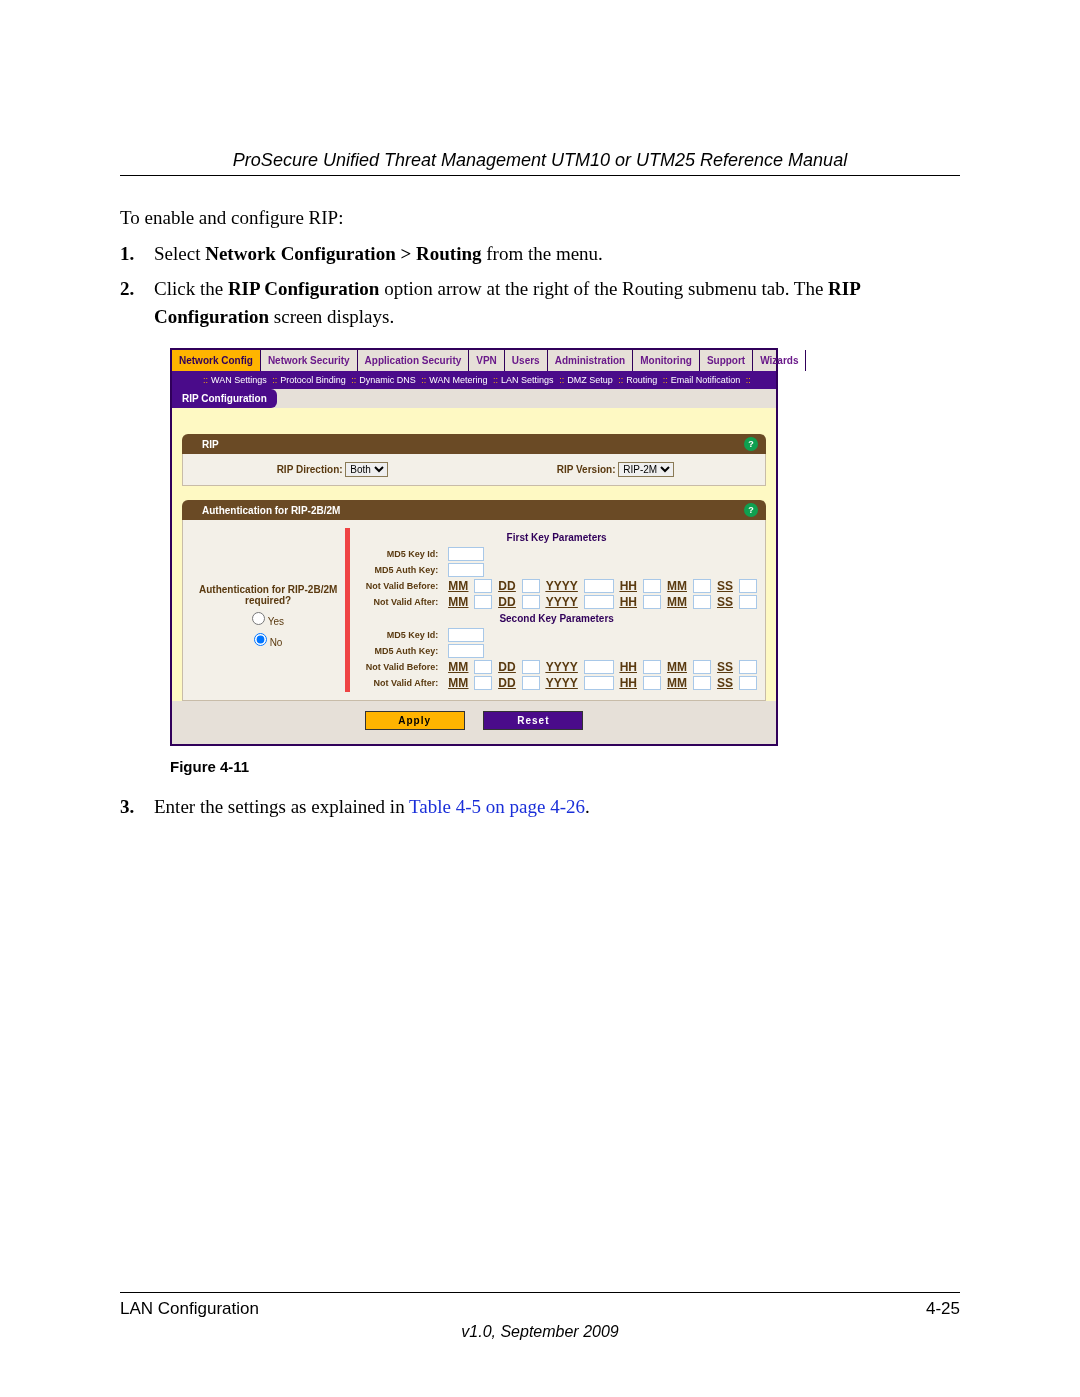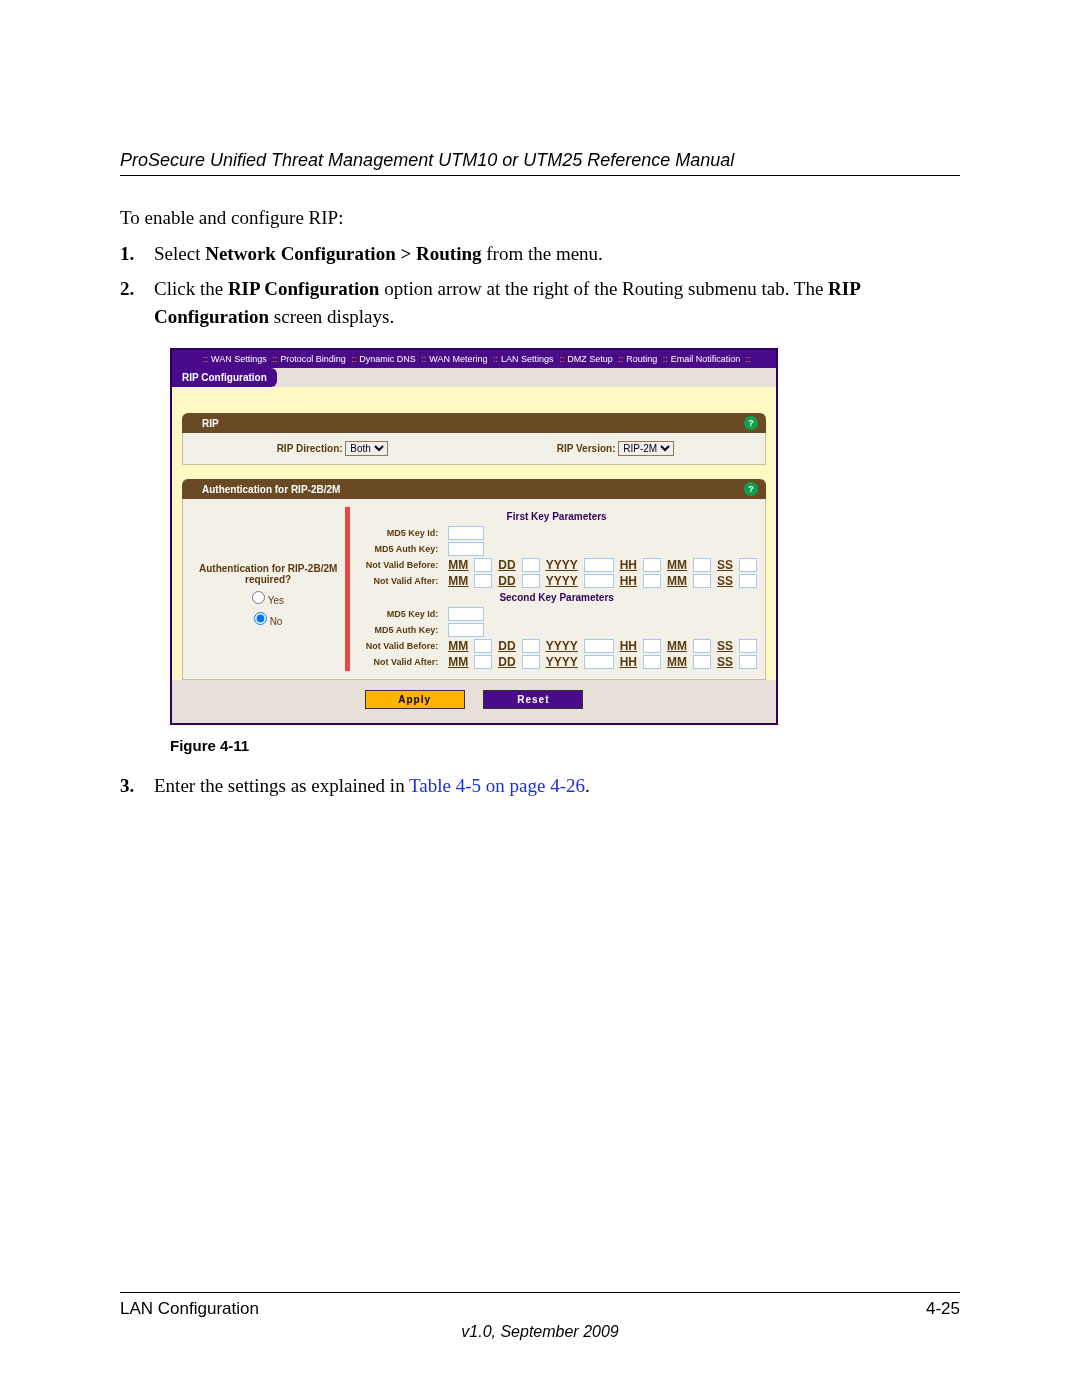--- a/index.html
+++ b/index.html
@@ -7,21 +7,21 @@
     width: 1080px;
     height: 1397px;
     background: #fff;
     font-family: "Times New Roman", Times, serif;
     font-size: 19px;
     color: #000;
     padding: 150px 120px 70px 120px;
     position: relative;
   }
   .page-header {
-    text-align: left;
+    text-align: center;
     font-style: italic;
     font-family: Arial, Helvetica, sans-serif;
     font-size: 18px;
     margin-bottom: 4px;
   }
   .hr { border-top: 1px solid #000; margin-bottom: 28px; }
   .body-text { line-height: 1.45; }
   ol.steps { list-style: none; padding: 0; margin: 0; }
   ol.steps > li { display: flex; gap: 14px; margin-top: 8px; line-height: 1.45; }
   ol.steps > li .num { font-weight: bold; min-width: 20px; }
@@ -164,20 +164,31 @@
   </li>
   <li>
     <span class="num">2.</span>
     <span>
       <span>Click the </span><span class="bold">RIP Configuration</span><span> option arrow at the right of the Routing submenu tab. The </span><span class="bold">RIP Configuration</span><span> screen displays.</span>
     </span>
   </li>
 </ol>
 
 <div class="screenshot">
+  <div class="topnav">
+    <div class="tab active">Network Config</div>
+    <div class="tab">Network Security</div>
+    <div class="tab">Application Security</div>
+    <div class="tab">VPN</div>
+    <div class="tab">Users</div>
+    <div class="tab">Administration</div>
+    <div class="tab">Monitoring</div>
+    <div class="tab">Support</div>
+    <div class="tab">Wizards</div>
+  </div>
   <div class="subnav">
     <span class="sep">::</span><span>WAN Settings</span>
     <span class="sep">::</span><span>Protocol Binding</span>
     <span class="sep">::</span><span>Dynamic DNS</span>
     <span class="sep">::</span><span>WAN Metering</span>
     <span class="sep">::</span><span>LAN Settings</span>
     <span class="sep">::</span><span>DMZ Setup</span>
     <span class="sep">::</span><span>Routing</span>
     <span class="sep">::</span><span>Email Notification</span>
     <span class="sep">::</span>

